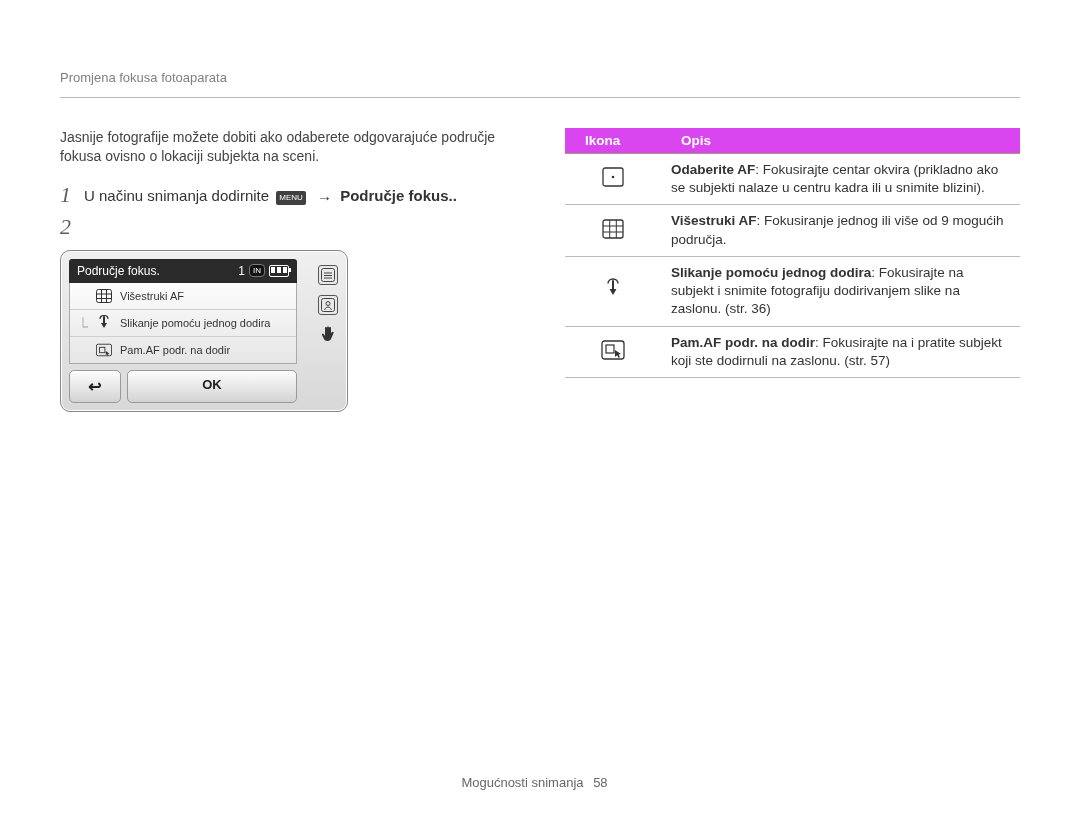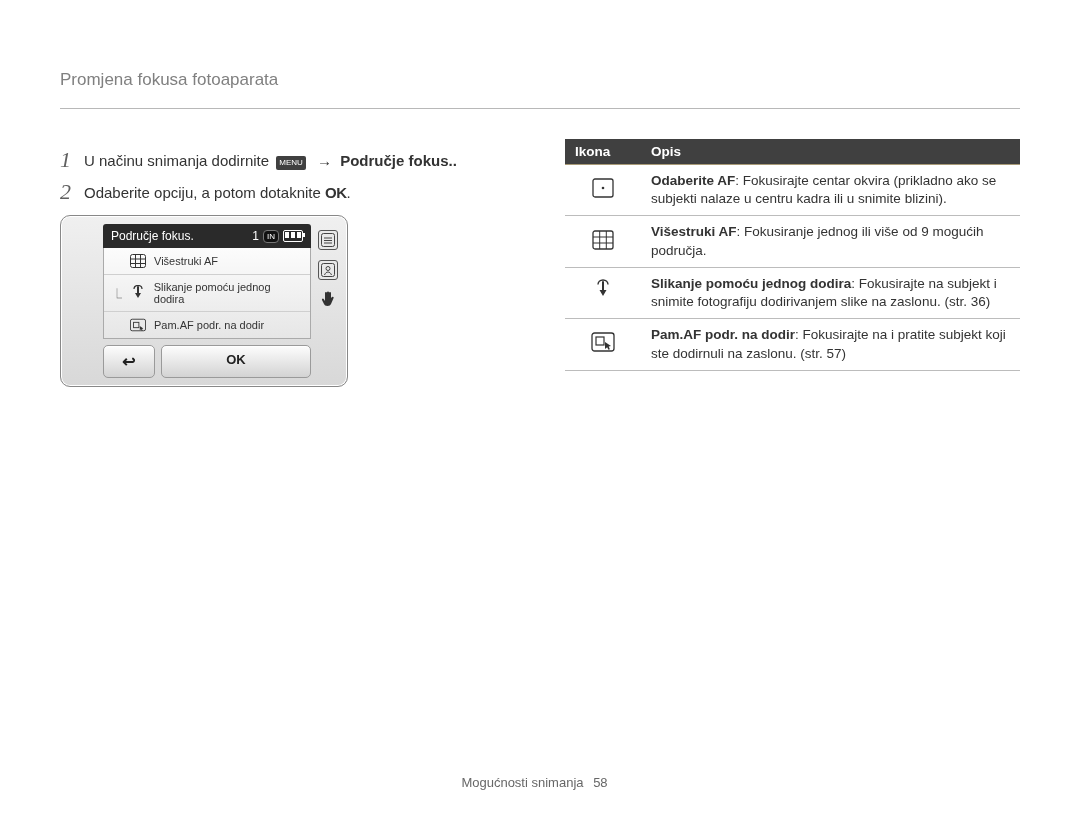--- a/index.html
+++ b/index.html
@@ -1,32 +1,32 @@
 <!DOCTYPE html>
 <html><head>
 <meta charset="utf-8">
 <style>
   html,body{margin:0;padding:0;background:#fff;color:#3a3a3a;font-family:Arial,Helvetica,sans-serif;}
   .page{width:1080px;height:815px;box-sizing:border-box;padding:70px 60px 30px 60px;position:relative;}
-  .breadcrumb{font-size:17px;color:#808080;border-bottom:1px solid #b8b8b8;padding-bottom:18px;margin-bottom:30px;}
+  .breadcrumb{font-size:13px;color:#808080;border-bottom:1px solid #b8b8b8;padding-bottom:12px;margin-bottom:30px;}
   .columns{display:flex;gap:50px;}
   .col{flex:1;min-width:0;}
   h1.section{color:#1a74b0;font-weight:normal;font-size:23px;margin:0 0 8px 0;}
   .intro{font-size:14px;line-height:1.35;color:#444;margin-bottom:18px;}
   .step{display:flex;align-items:flex-start;font-size:15px;color:#333;margin:10px 0;}
   .step-num{font-style:italic;font-family:Georgia,serif;font-size:22px;color:#606060;width:24px;flex:none;line-height:1;}
   .step-text{padding-top:3px;}
   .step-text b{font-weight:bold;}
   .menu-chip{display:inline-block;background:#404040;color:#fff;font-size:8px;line-height:1;padding:3px 3px;border-radius:2px;vertical-align:1px;margin:0 3px;}
   .arrow{margin:0 4px;}
   .ok-glyph{font-weight:bold;letter-spacing:-0.5px;}
 
   
   .cam{width:270px;border:1px solid #888;border-radius:10px;background:linear-gradient(#f0f0f0,#d8d8d8);padding:8px;margin-top:12px;box-shadow:inset 0 0 0 1px #fff;}
-  .cam-inner{display:flex;gap:6px;margin-left:34px;}
+  .cam-inner{display:flex;gap:20px;}
   .cam-main{flex:1;}
   .cam-side{width:22px;display:flex;flex-direction:column;align-items:center;gap:10px;padding-top:6px;}
   .cam-title{background:#2a2a2a;color:#fff;font-size:12px;padding:5px 8px;border-radius:3px 3px 0 0;display:flex;justify-content:space-between;align-items:center;}
   .cam-title-right{display:flex;align-items:center;gap:4px;}
   .in-badge{background:#111;color:#fff;font-size:8px;padding:1px 3px;border-radius:4px;border:1px solid #777;}
   .batt{width:18px;height:10px;border:1px solid #fff;border-radius:2px;position:relative;}
   .batt:after{content:"";position:absolute;right:-3px;top:2px;width:2px;height:4px;background:#fff;}
   .batt i{display:block;width:4px;height:6px;background:#fff;margin:1px;float:left;}
   .cam-list{background:linear-gradient(#fcfcfc,#e6e6e6);border:1px solid #aaa;border-top:none;}
   .cam-item{display:flex;align-items:center;gap:8px;font-size:11px;color:#333;padding:6px 8px;border-bottom:1px solid #cfcfcf;}
@@ -34,56 +34,53 @@
   .cam-item .indent{width:10px;text-align:center;color:#555;font-size:10px;}
   .cam-item .ic{width:16px;height:14px;display:flex;align-items:center;justify-content:center;}
   .cam-bottom{display:flex;margin-top:6px;gap:6px;}
   .cam-btn{flex:1;background:linear-gradient(#fdfdfd,#d3d3d3);border:1px solid #9a9a9a;border-radius:5px;text-align:center;font-size:13px;font-weight:bold;color:#222;padding:6px 0;box-shadow:inset 0 1px 0 #fff;}
   .cam-btn.back{flex:0 0 50px;font-size:16px;}
   .side-ic{width:18px;height:18px;border:1px solid #555;border-radius:3px;display:flex;align-items:center;justify-content:center;font-size:10px;color:#333;background:#e8e8e8;}
   .side-ic.plain{border:none;background:none;}
 
   
   table.desc{width:100%;border-collapse:collapse;font-size:13.5px;}
-  table.desc th{background:#404040;color:#fff;text-align:left;font-weight:bold;padding:5px 10px;border-bottom:1px solid #a89a77;}
+  table.desc th{background:#d946ef;color:#fff;text-align:left;font-weight:bold;padding:5px 20px;border-bottom:1px solid #a89a77;}
   table.desc th.ic-col{width:56px;}
   table.desc td{padding:7px 10px;border-bottom:1px solid #bcbcbc;vertical-align:middle;color:#333;line-height:1.35;}
   table.desc td.ic{text-align:center;}
   .tbl-icon{display:inline-flex;width:24px;height:22px;align-items:center;justify-content:center;}
   .tbl-icon svg{display:block;}
 
   .footer{position:absolute;bottom:25px;left:0;right:11px;text-align:center;font-size:13px;color:#676767;}
   .footer .pn{margin-left:6px;}
 </style>
 </head>
 <body>
 
 <div class="page">
   <div class="breadcrumb">Promjena fokusa fotoaparata</div>
 
   <div class="columns">
 
     <div class="col">
+      <div class="intro">Jasnije fotografije možete dobiti ako odaberete odgovarajuće područje fokusa ovisno o lokaciji subjekta na sceni.</div>
 
       <div class="step">
         <div class="step-num">1</div>
         <div class="step-text">
           <span>U načinu snimanja dodirnite</span>
           <span class="menu-chip">MENU</span>
           <span class="arrow">→</span>
           <b>Područje fokus..</b>
         </div>
       </div>
 
       <div class="step">
         <div class="step-num">2</div>
-        <div class="step-text">
-          <span>Odaberite opciju, a potom dotaknite</span>
-          <b class="ok-glyph">OK</b><span>.</span>
-        </div>
       </div>
 
       <div class="cam">
         <div class="cam-inner">
           <div class="cam-main">
             <div class="cam-title">
               <span>Područje fokus.</span>
               <span class="cam-title-right">
                 <span>1</span>
                 <span class="in-badge">IN</span>

